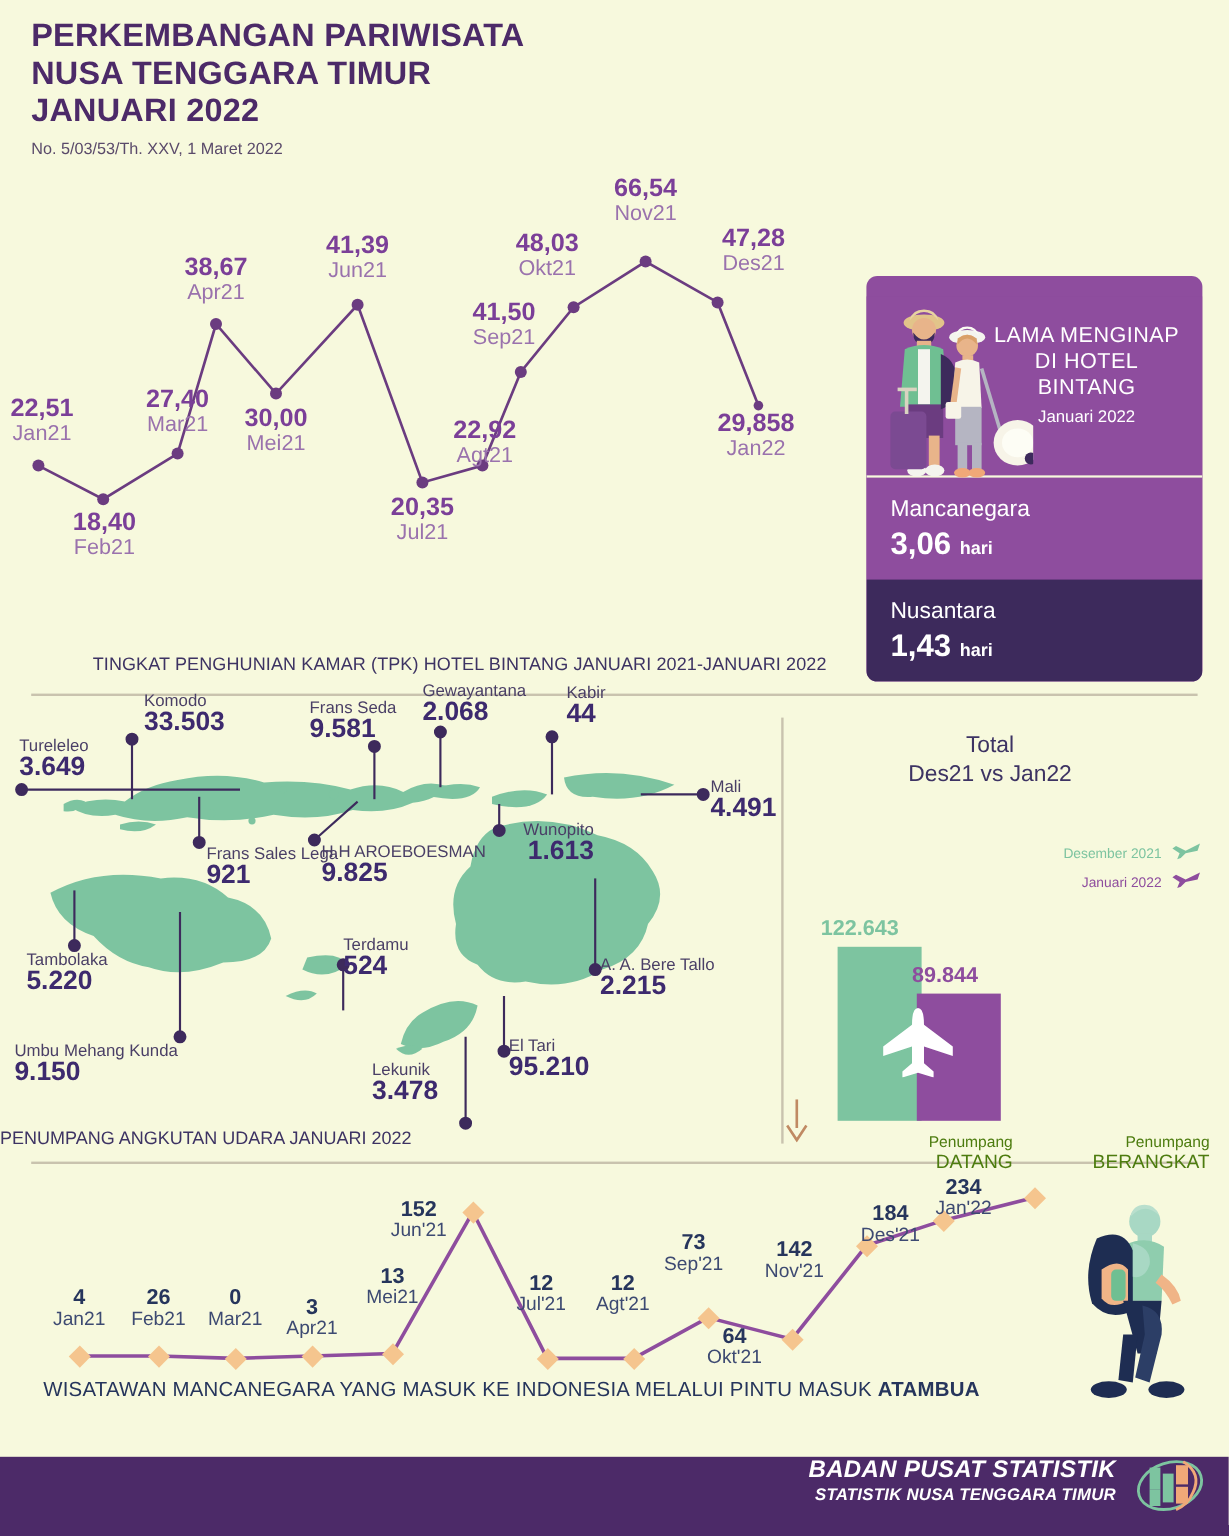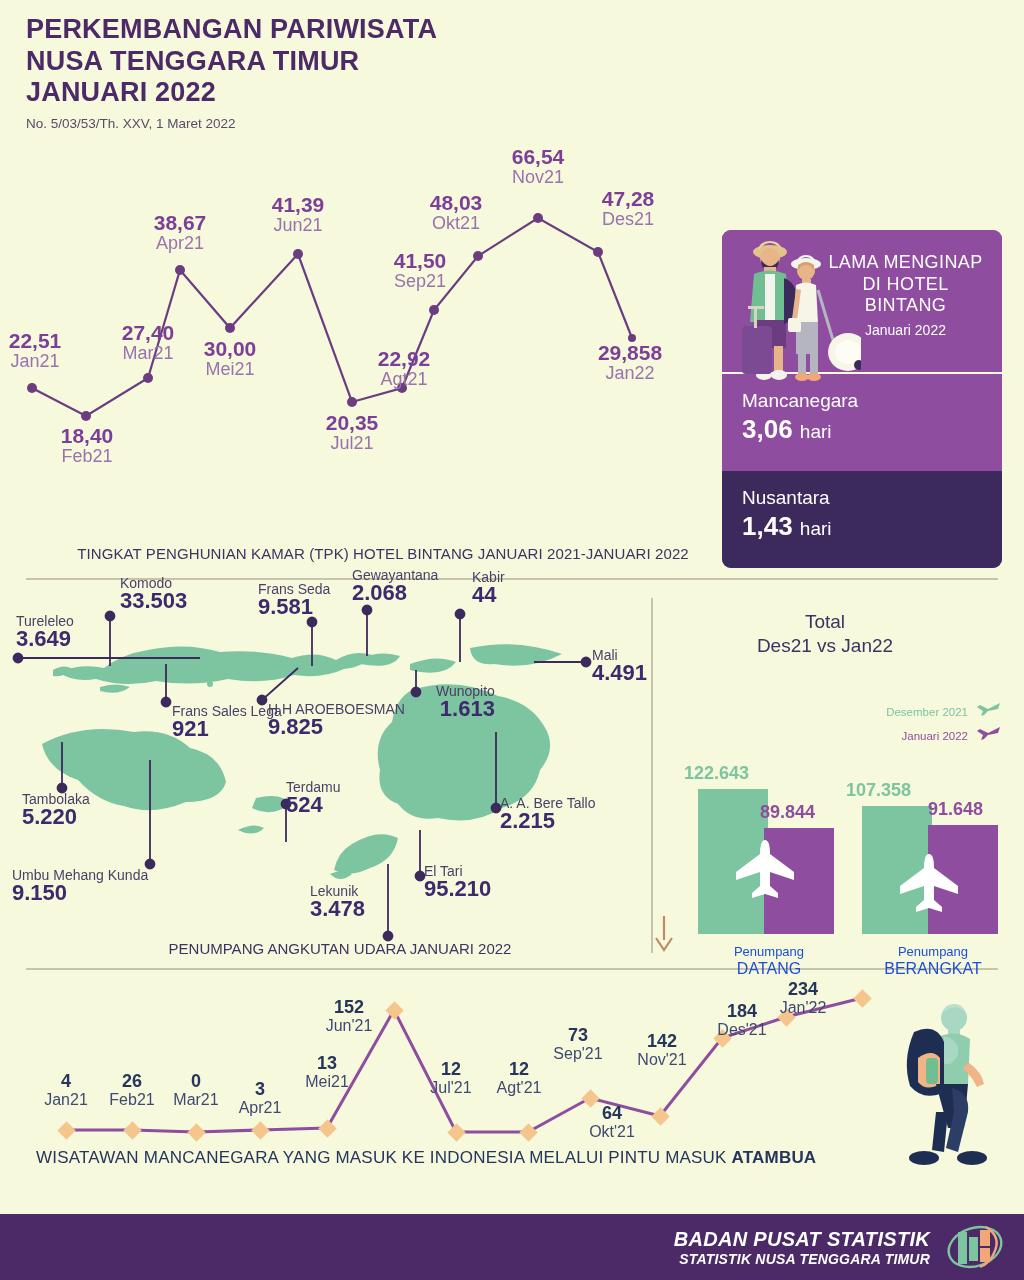--- a/index.html
+++ b/index.html
@@ -32,41 +32,41 @@
     position: absolute; left: 0; top: 545px; width: 712px;
     text-align: center; font-size: 15px; color: #3d3363; letter-spacing: .1px; margin-left: 27px;
   }
 
   
   .hotel-panel {
     position: absolute; left: 722px; top: 230px; width: 280px; height: 338px;
     border-radius: 9px; overflow: hidden; background: #8e4d9e;
     display: flex; flex-direction: column;
   }
-  .hotel-top { position: relative; height: 142px; background: #8e4d9e; }
+  .hotel-top { position: relative; height: 158px; background: #8e4d9e; margin-top: 17px; }
   .hotel-top-text {
     position: absolute; right: 14px; top: 22px; text-align: center; color: #fff;
     width: 165px;
   }
   .hotel-top-text .l1 { font-size: 18px; letter-spacing: .4px; line-height: 1.2; }
   .hotel-top-text .l3 { font-size: 14px; margin-top: 5px; }
   .hotel-row { padding: 16px 0 14px 20px; color: #fff; }
   .hotel-row.light { background: #8e4d9e; flex: 1; border-top: 2px solid #f7f9dd; }
   .hotel-row.dark { background: #3d2a5c; flex: 1; }
   .hotel-row .cat { font-size: 19px; font-weight: 400; }
   .hotel-row .val { font-size: 26px; font-weight: bold; margin-top: 2px; }
-  .hotel-row .val small { font-size: 19px; font-weight: 400; text-align: right; }
+  .hotel-row .val small { font-size: 15px; font-weight: 700; text-align: right; }
 
   
   .hr { position: absolute; height: 2px; background: #c9c3ae; }
 
   
   .map-wrap { position: absolute; left: 0; top: 592px; width: 652px; height: 352px; }
   .map-caption {
-    position: absolute; left: 0; top: 940px; width: 680px; text-align: center;
+    position: absolute; left: 0; top: 940px; width: 680px; text-align: left;
     font-size: 15px; color: #3d3363;
   }
   .mlbl { position: absolute; white-space: nowrap; line-height: 1.0; }
   .mlbl .n { font-size: 14px; color: #4a3f66; display: block; }
   .mlbl .v { font-size: 22px; font-weight: bold; color: #3d2a6e; display: block; }
 
   
   .pax-panel { position: absolute; left: 660px; top: 600px; width: 364px; height: 378px; }
   .pax-title {
     position: absolute; left: 0; top: 10px; width: 330px; text-align: center;
@@ -74,38 +74,38 @@
   }
   .pax-legend { position: absolute; right: 22px; top: 100px; text-align: right; }
   .pax-legend-row { display: flex; align-items: flex-end; justify-content: flex-end; gap: 8px; margin-bottom: 6px; }
   .pax-legend-row span { font-size: 11.5px; }
   .pax-chart { position: absolute; left: 10px; top: 160px; width: 350px; height: 218px; }
   .bargroup { position: absolute; bottom: 44px; }
   .bar { position: absolute; bottom: 0; }
   .bar.green { background: #7dc4a0; }
   .bar.purple { background: #8e4d9e; }
   .barval { position: absolute; font-size: 18px; font-weight: bold; white-space: nowrap; }
-  .grouplbl { position: absolute; bottom: 0; text-align: center; line-height: 1.15; font-size: 13px; color: #1d4ed8; }
+  .grouplbl { position: absolute; bottom: 0; text-align: right; line-height: 1.15; font-size: 13px; color: #4d7c0f; }
   .grouplbl b { display: block; font-size: 16px; font-weight: normal; }
 
   
   .atb-wrap { position: absolute; left: 0; top: 980px; width: 890px; height: 165px; }
   .albl { position: absolute; text-align: center; line-height: 1.08; white-space: nowrap; }
   .albl .v { display: block; font-size: 18px; font-weight: bold; color: #26355c; }
   .albl .m { display: block; font-size: 16px; color: #3d4a72; }
   .atb-caption {
     position: absolute; left: 36px; top: 1148px; font-size: 17px; color: #26355c;
     letter-spacing: .2px;
   }
   .atb-caption b { font-weight: bold; }
 
   
   .footer {
     position: absolute; left: 0; bottom: 0; width: 1024px; height: 66px;
-    background: #4c2a68; display: flex; align-items: center; justify-content: flex-end;
+    background: #4c2a68; display: flex; justify-content: flex-end;
     padding-right: 18px; gap: 14px;
   }
   .footer-text { text-align: right; color: #fff; font-style: italic; }
   .footer-text .f1 { font-size: 20px; font-weight: bold; letter-spacing: .3px; }
   .footer-text .f2 { font-size: 14px; font-weight: bold; letter-spacing: .2px; }
 </style>
 </head>
 <body>
 
 <div class="page">
@@ -416,29 +416,20 @@
           <path d="M35 2 q5 0 5 14 l24 18 l0 8 l-24 -8 l0 14 l8 7 l0 5 l-13 -4 l-13 4 l0 -5 l8 -7 l0 -14 l-24 8 l0 -8 l24 -18 q0 -14 5 -14z" fill="#fff"></path>
         </svg>
         <div class="barval" style="left:-14px; bottom:150px; color:#7dc4a0;text-align:center;">122.643</div>
         <div class="barval" style="left:62px; bottom:111px; color:#8e4d9e;">89.844</div>
       </div>
       <div class="grouplbl" style="left:24px; bottom:0; width:150px;">
         <span>Penumpang</span>
         <b>DATANG</b>
       </div>
 
-      <div class="bargroup" style="left:192px; width:140px; height:128px;">
-        <div class="bar green" style="left:0;  width:70px; height:128px;"></div>
-        <div class="bar purple" style="left:66px; width:70px; height:109px;"></div>
-        <svg width="70" height="60" viewBox="0 0 70 60" style="position:absolute;left:32px;bottom:22px;">
-          <path d="M35 2 q5 0 5 14 l24 18 l0 8 l-24 -8 l0 14 l8 7 l0 5 l-13 -4 l-13 4 l0 -5 l8 -7 l0 -14 l-24 8 l0 -8 l24 -18 q0 -14 5 -14z" fill="#fff"></path>
-        </svg>
-        <div class="barval" style="left:-16px; bottom:133px; color:#7dc4a0;">107.358</div>
-        <div class="barval" style="left:66px; bottom:114px; color:#8e4d9e;">91.648</div>
-      </div>
       <div class="grouplbl" style="left:188px; bottom:0; width:150px;">
         <span>Penumpang</span>
         <b>BERANGKAT</b>
       </div>
     </div>
 
     <svg width="24" height="36" viewBox="0 0 24 36" style="position:absolute;left:-8px;top:316px;">
       <path d="M12 0 L12 24 M4 22 L12 34 L20 22" stroke="#c08a63" stroke-width="2.2" fill="none"></path>
     </svg>
   </div>

